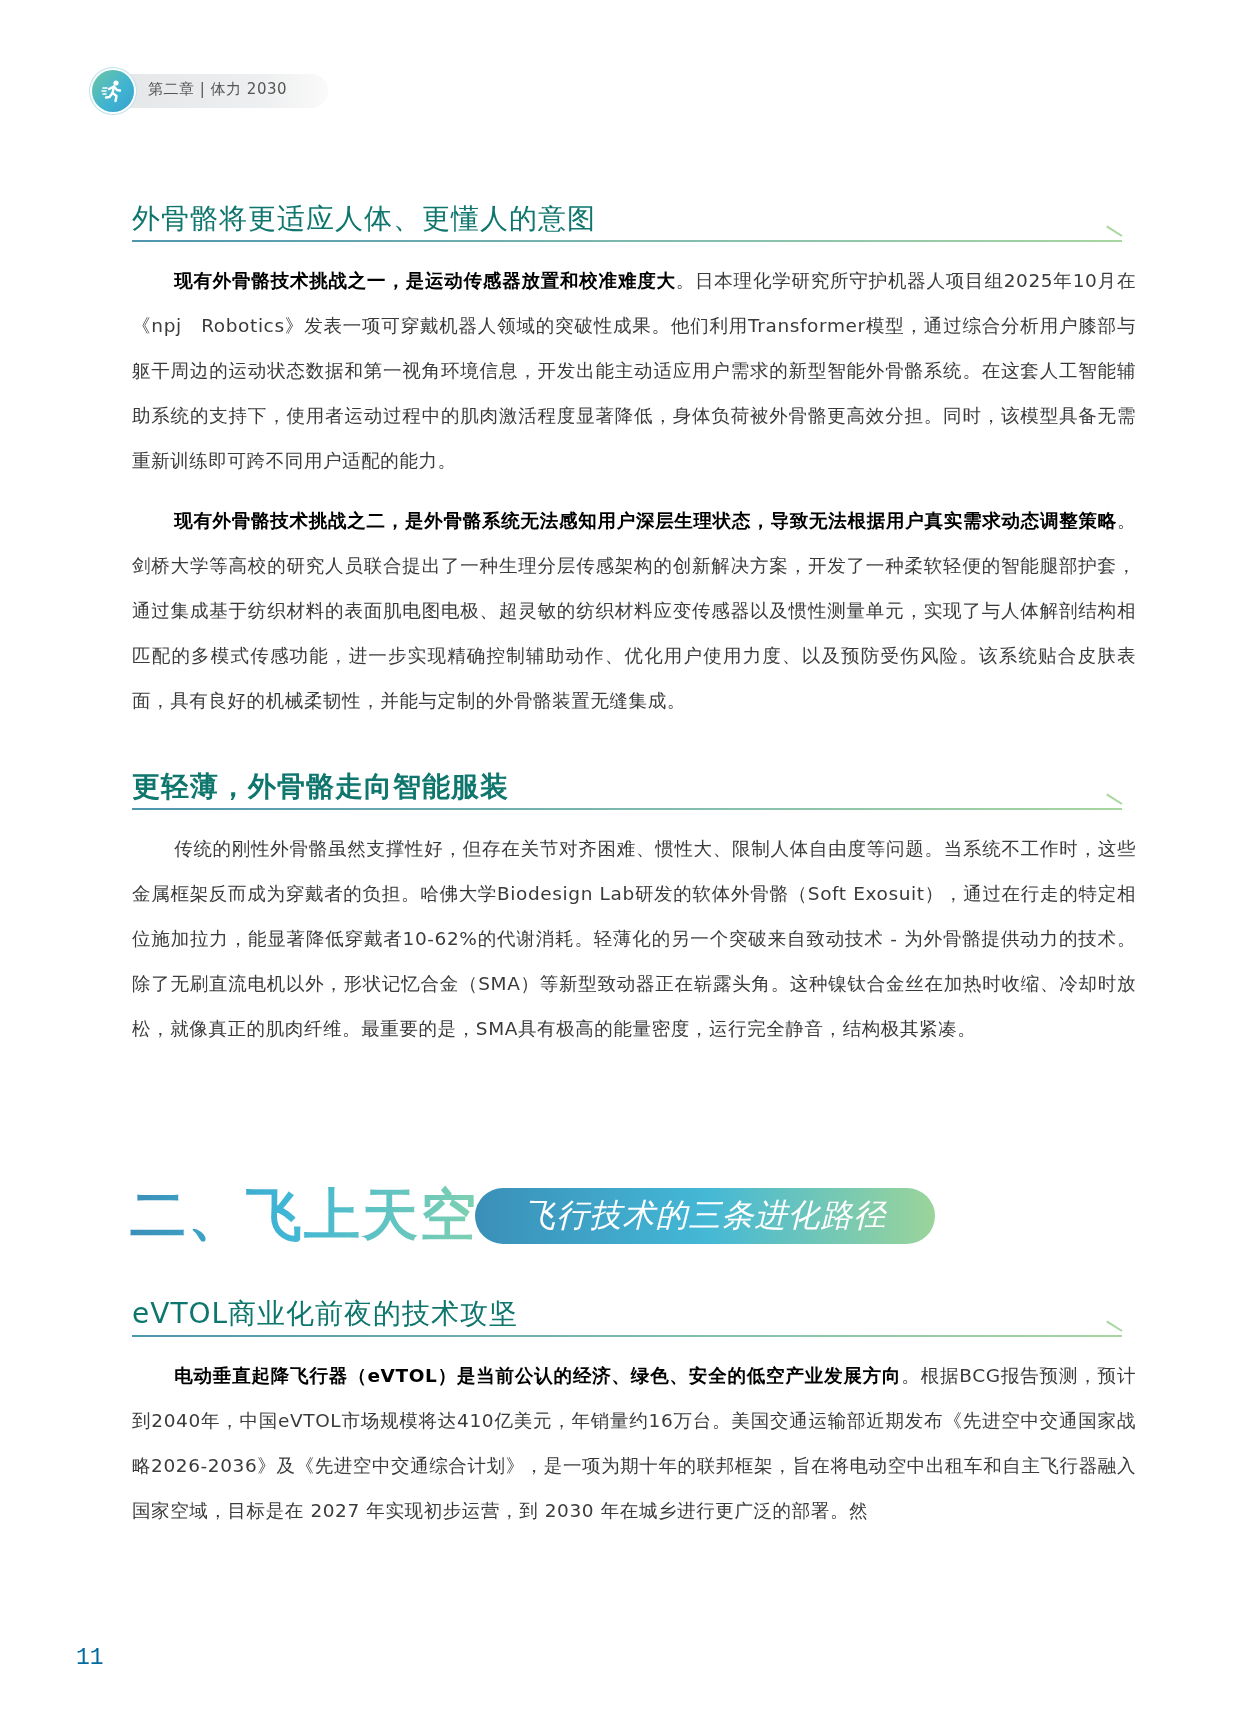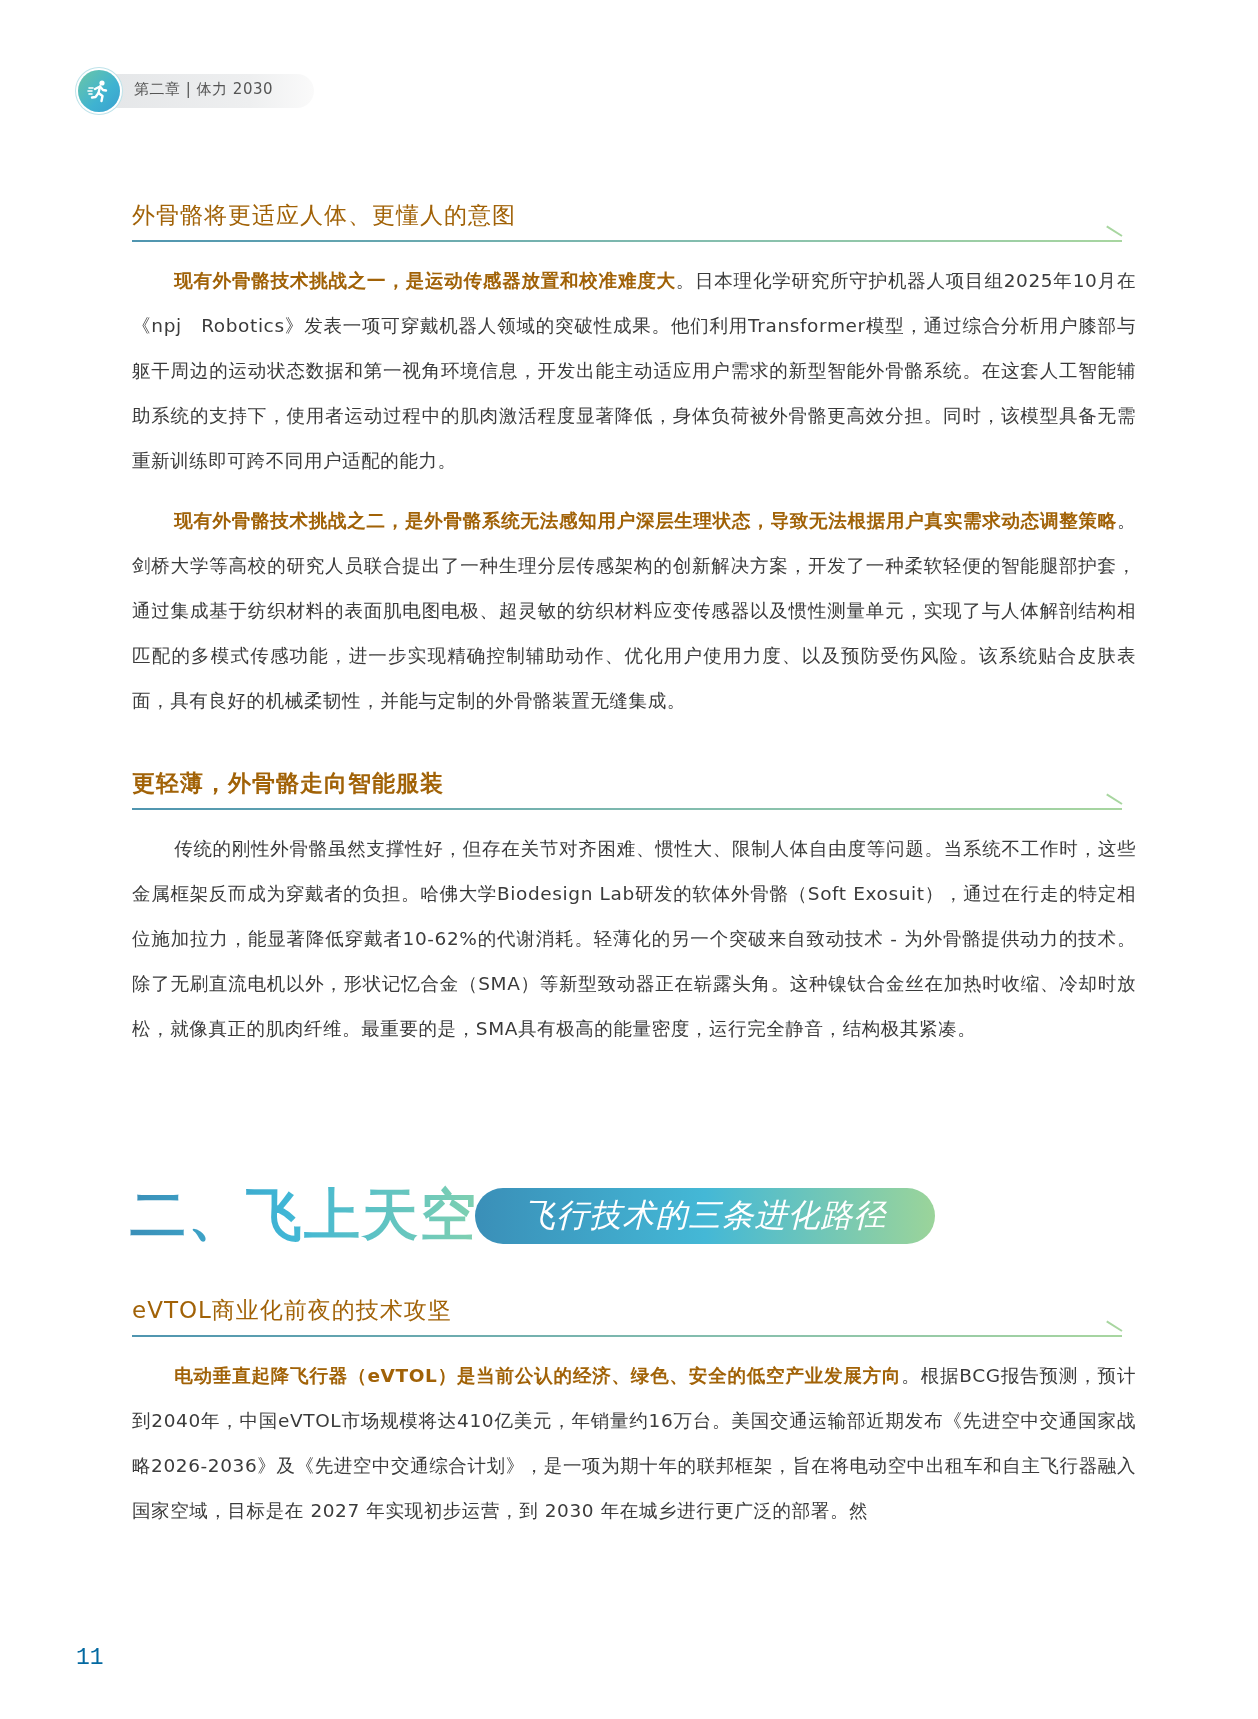--- a/index.html
+++ b/index.html
@@ -1,39 +1,39 @@
 <!DOCTYPE html>
 <html><head>
 <meta charset="utf-8">
 <style>
   html, body { margin:0; padding:0; background:#ffffff; }
   body { width:1258px; height:1719px; position:relative; overflow:hidden;
          font-family:"DejaVu Sans", "Liberation Sans", sans-serif; color:#3a3a3a; }
 
   
-  .header-pill { position:absolute; left:78px; top:70px; height:42px; width:236px; }
+  .header-pill { position:absolute; left:92px; top:70px; height:42px; width:236px; }
   .header-pill .bar { position:absolute; left:20px; top:4px; width:216px; height:34px; border-radius:17px;
         background:linear-gradient(90deg,#e4e6e8 0%,#eeeff0 70%,#fafafa 100%); }
   .header-pill .badge { position:absolute; left:0; top:0; width:42px; height:42px; border-radius:50%;
         background:linear-gradient(135deg,#6cc6a6 0%,#3fb3d1 60%,#3a9fcf 100%);
         box-shadow:0 0 0 2px #ffffff, 0 0 0 3px #bfe3ea; display:flex; align-items:center; justify-content:center; }
   .header-pill .label { position:absolute; left:56px; top:10px; font-size:15px; color:#555; letter-spacing:0.5px; white-space:nowrap; }
 
   
   .subhead { position:absolute; left:132px; width:1000px; }
-  .subhead .title { font-size:23px; color:#a16207; letter-spacing:1px; white-space:nowrap; }
+  .subhead .title { font-size:28px; color:#0f766e; letter-spacing:1px; white-space:nowrap; }
   .subhead .rule { position:absolute; left:0; height:2px; width:990px;
         background:linear-gradient(90deg,#4f95b0 0%,#86bfae 60%,#a8d6a0 100%); }
   .subhead .tick { position:absolute; width:18px; height:2px; background:#a8d6a0; transform:rotate(32deg); transform-origin:right center; }
 
   
   .para { position:absolute; left:132px; width:1004px; font-size:18.5px; line-height:45px;
           text-align:justify; color:#3a3a3a; letter-spacing:0.6px; }
   .para .indent { display:inline-block; width:42px; }
-  .para b { color:#a16207; font-weight:bold; }
+  .para b { color:#000000; font-weight:bold; }
 
   
   .chapter { position:absolute; left:130px; top:1180px; height:70px; }
   .chapter .big { position:absolute; left:0; top:0; font-size:56px; font-weight:bold; letter-spacing:2px; white-space:nowrap;
         background:linear-gradient(90deg,#3a8fb8 0%,#40b6d6 45%,#7fd0b0 100%);
         -webkit-background-clip:text; background-clip:text; color:transparent; line-height:70px; }
   .chapter .pill { position:absolute; left:345px; top:8px; width:460px; height:56px; border-radius:28px;
         background:linear-gradient(90deg,#3a8fb8 0%,#44b8d6 50%,#9bd49a 100%);
         display:flex; align-items:center; justify-content:center;font-style:italic; }
   .chapter .pill span { color:#ffffff; font-size:32px; letter-spacing:1px; white-space:nowrap; }

